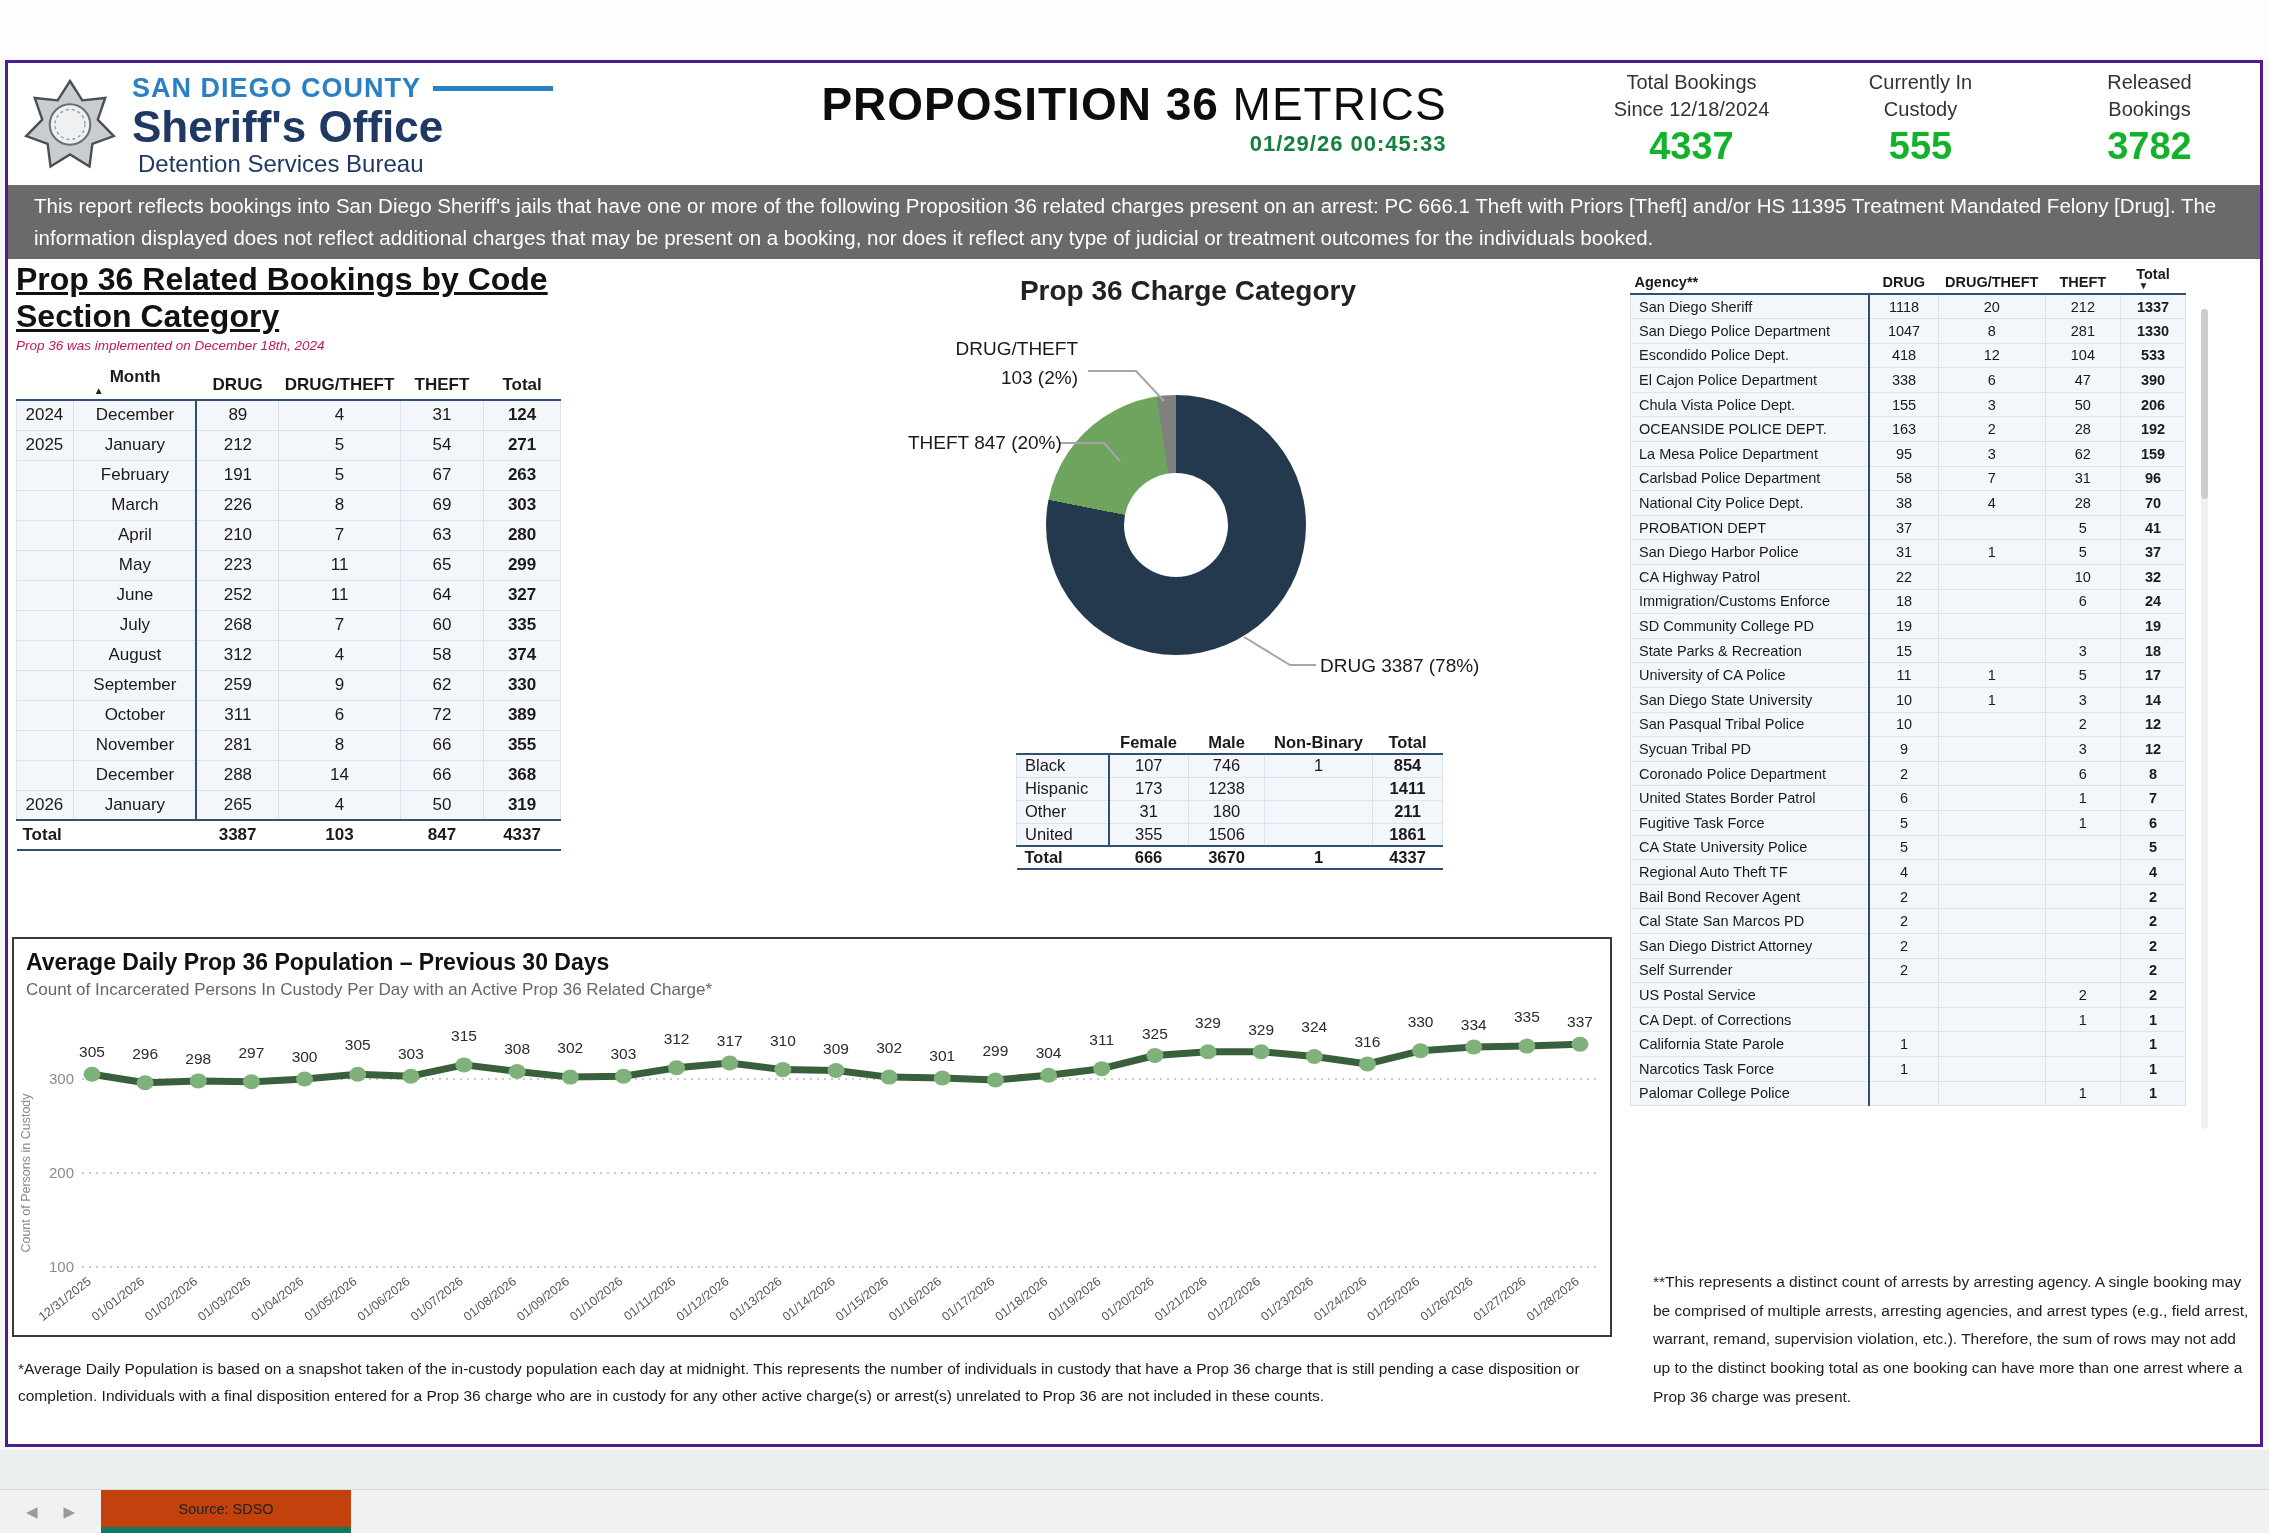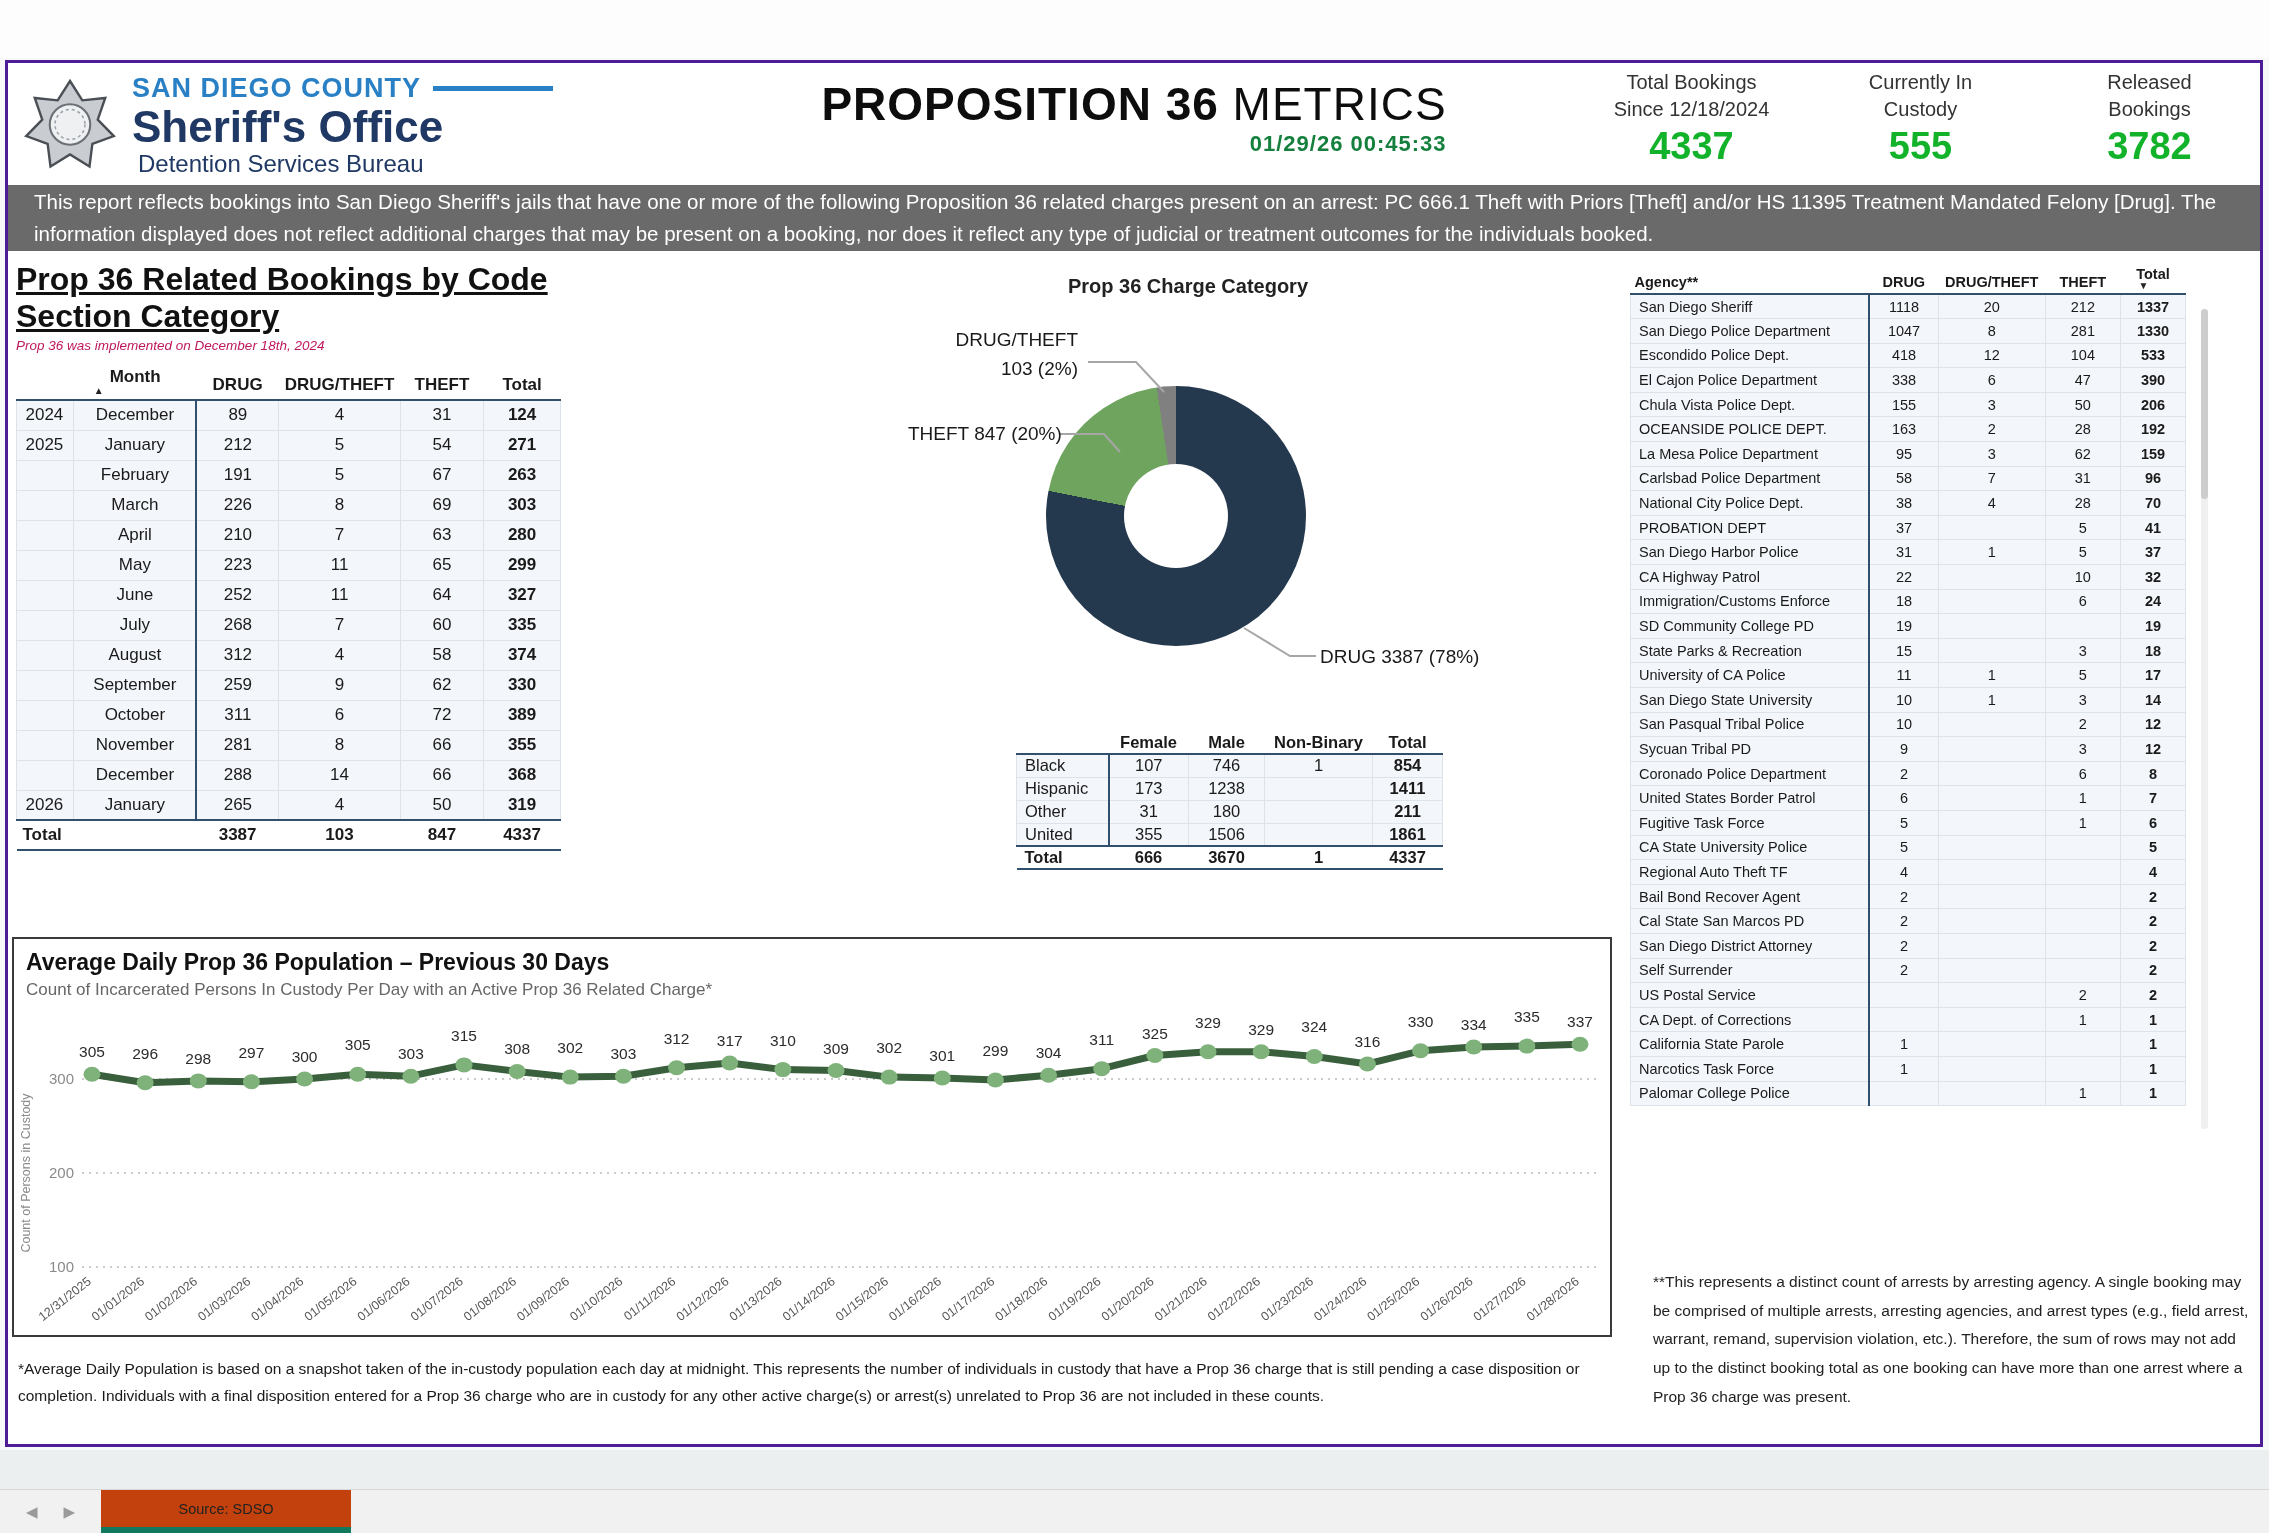--- a/index.html
+++ b/index.html
@@ -17,21 +17,21 @@
   #center-title .t1 { font-size:46px; color:#0d0d0d; letter-spacing:1px; }
   #center-title .t1 b { font-weight:800; }
   #center-title .t1 span.light { font-weight:300; }
   #center-title .stamp { font-size:22px; font-weight:700; color:#15803d; letter-spacing:1px; }
   #stats { position:absolute; right:18px; top:6px; display:flex; gap:44px; }
   .stat { text-align:center; min-width:185px; }
   .stat .lab { font-size:20px; color:#333; line-height:1.35; }
   .stat .val { font-size:38px; font-weight:700; color:#12b32a; margin-top:2px; }
 
   
-  #descband { position:absolute; left:0; top:122px; width:2252px; height:66px; background:#6a6a6a; color:#ffffff;
+  #descband { position:absolute; left:0; top:122px; width:2252px; height:74px; background:#6a6a6a; color:#ffffff;
               display:flex; align-items:center; padding:0 26px; font-size:20.5px; line-height:1.55; }
 
   
   table.matrix { border-collapse:collapse; font-size:17px; color:#1a1a1a; }
   table.matrix th { font-weight:700; text-align:center; padding:4px 6px; border-bottom:2px solid #31506e; vertical-align:bottom; }
   table.matrix td { background:#f3f6fa; border:1px solid #dde3ea; padding:3px 6px; text-align:center; }
   table.matrix .rowhead { text-align:left; }
   table.matrix td.sep { border-right:2px solid #31506e; }
   table.matrix .coltotal { font-weight:700; }
   table.matrix tr.total td { font-weight:700; background:#ffffff; border-top:2px solid #31506e; border-bottom:2px solid #31506e; border-left:none; border-right:none; }
@@ -40,21 +40,21 @@
   
   #monthly { position:absolute; left:8px; top:198px; width:560px; }
   #monthly h2 { font-size:32px; font-weight:700; color:#111;text-decoration:underline; }
   #monthly .sub { font-style:italic; color:#be185d; font-size:13.5px; margin:3px 0 10px 0; }
   #monthly table { width:545px; }
   #monthly th, #monthly td { height:30px; }
   #monthly td.c-year { background:#f3f6fa; text-align:right; padding-right:10px; }
 
   
   #donut-sec { position:absolute; left:900px; top:212px; width:560px; }
-  #donut-sec h2 { text-align:center; font-size:20px; font-weight:700; color:#222; }
+  #donut-sec h2 { text-align:center; font-size:28px; font-weight:700; color:#222; }
   #donut-wrap { position:relative; width:560px; height:430px; }
   #donut { position:absolute; left:138px; top:88px; width:260px; height:260px; border-radius:50%; }
   #donut::after { content:""; position:absolute; left:78px; top:78px; width:104px; height:104px; border-radius:50%; background:#fff; }
   .pie-label { position:absolute; font-size:19px; color:#1a1a1a; white-space:nowrap; }
   #lbl-drugtheft { right:390px; top:28px; text-align:right; line-height:1.5; }
   #lbl-theft { left:0px; top:125px; }
   #lbl-drug { left:412px; top:348px; }
   #leaders { position:absolute; left:0; top:0; width:560px; height:430px; pointer-events:none; }
 
   

